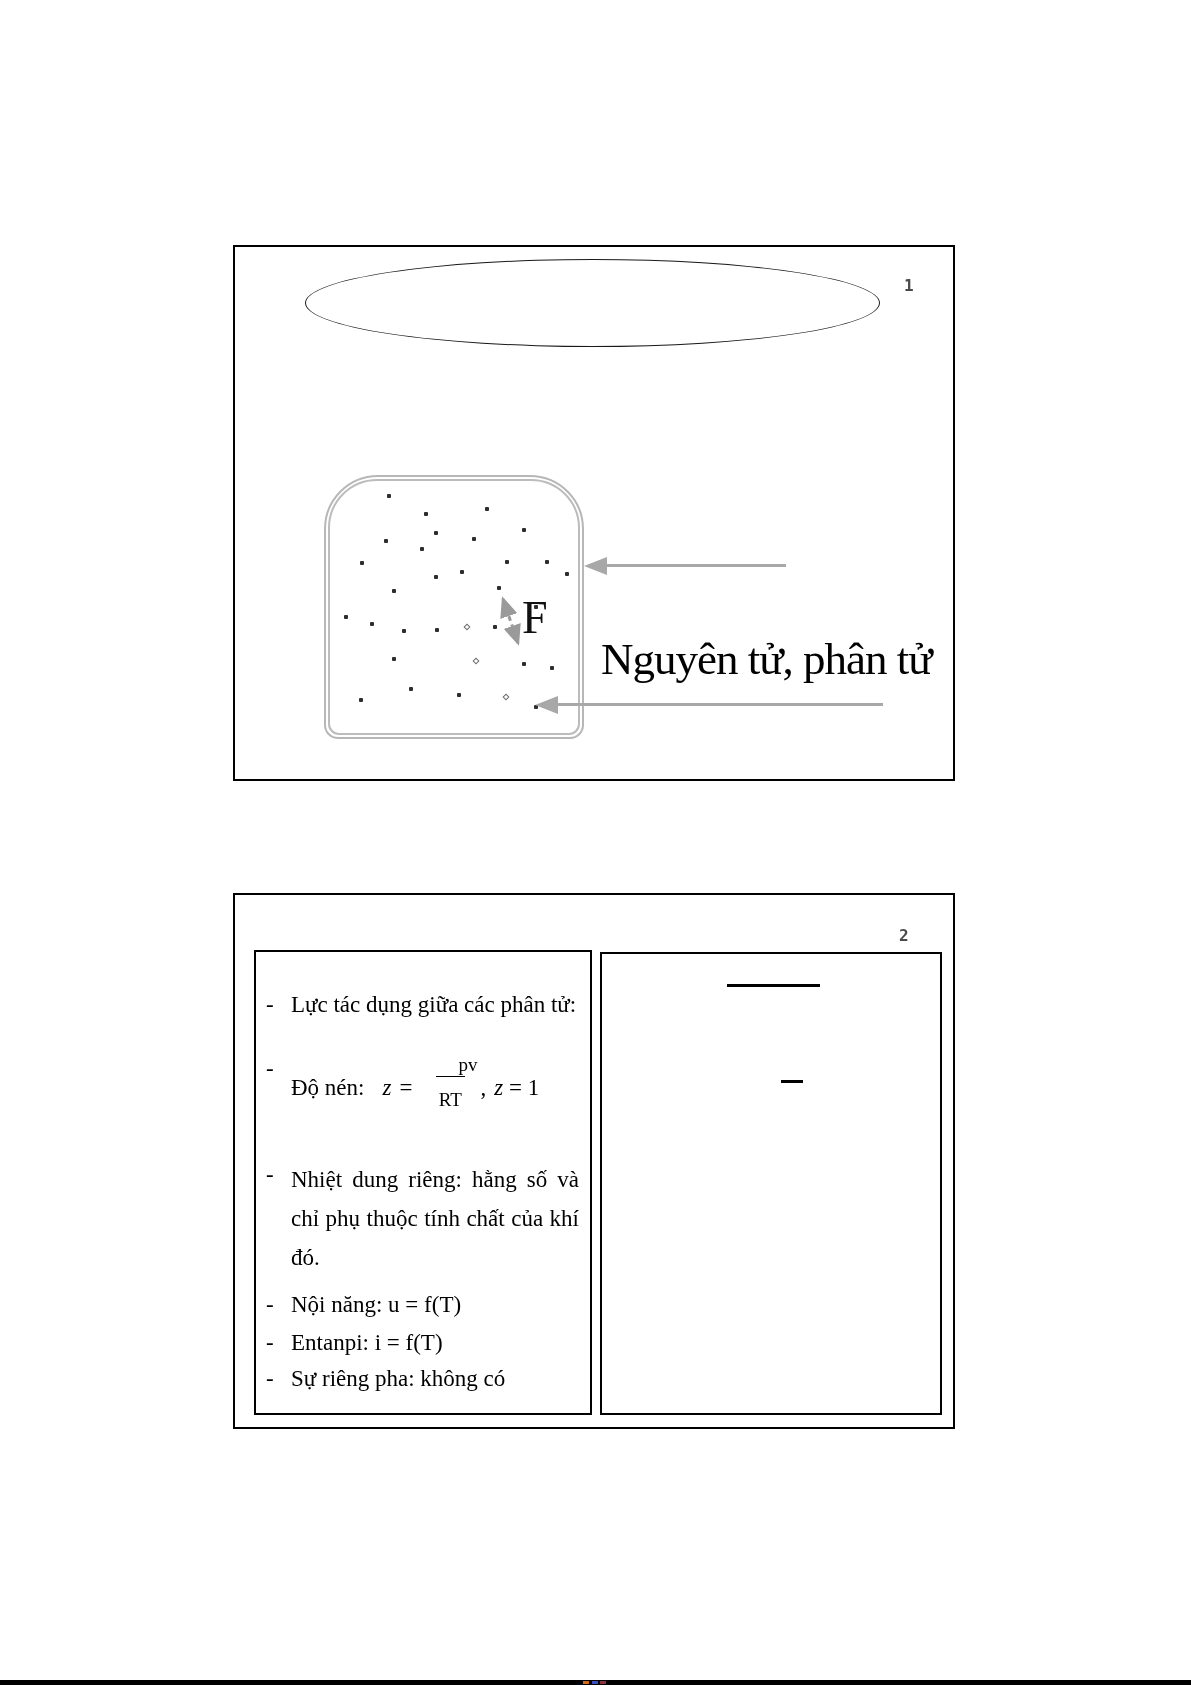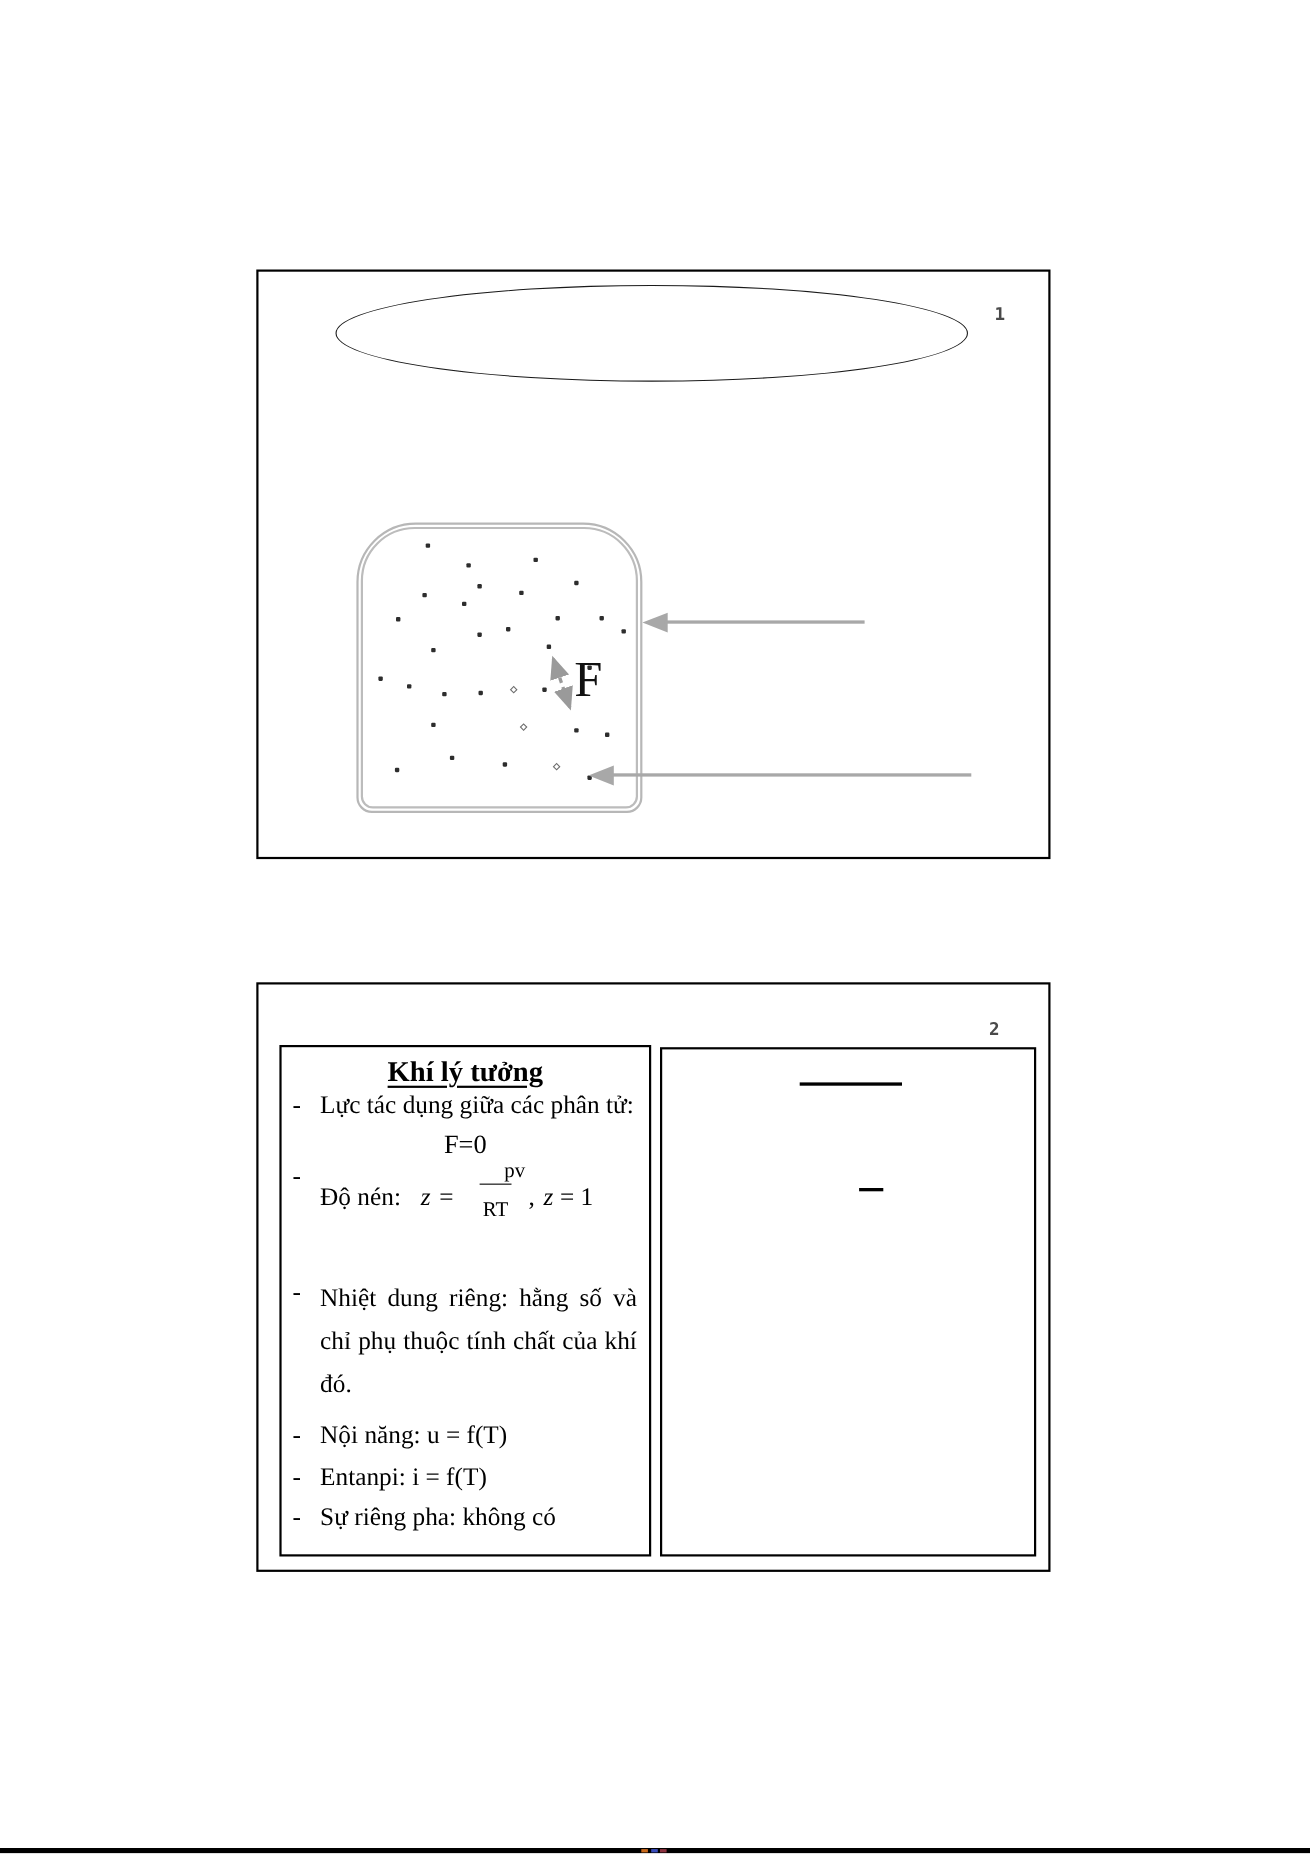--- a/index.html
+++ b/index.html
@@ -171,38 +171,37 @@
         <line x1="177" y1="122" x2="192" y2="166" stroke="#9a9a9a" stroke-width="3" stroke-dasharray="5 4" marker-start="url(#ah)" marker-end="url(#ah)"></line>
       </svg>
       <span class="force-label">F</span>
     </div>
 
     <div class="arrow arrow1">
       <span class="head"></span>
       <span class="shaft"></span>
     </div>
 
+    <div class="diagram-label label-nguyen">Nguyên tử, phân tử</div>
     <div class="arrow arrow2">
       <span class="head"></span>
       <span class="shaft"></span>
     </div>
   </section>
 
   <section class="slide slide2">
     <span class="pagenum">2</span>
 
     <div class="panel panel-left">
-      <div class="p-title">Khí lý tưởng</div>
 
       <div class="row row-f1">
         <span class="bullet">-</span>
         <span class="rtext">Lực tác dụng giữa các phân tử:</span>
       </div>
 
-      <div class="row row-f2">F=0</div>
 
       <div class="row row-z">
         <span class="bullet">-</span>
         <span class="zwrap">
           <span class="zlabel">Độ nén:</span>
           <span class="zvar">z</span>
           <span class="zeq">=</span>
           <span class="frac">
             <span class="num">pv</span>
             <span class="den">RT</span>

